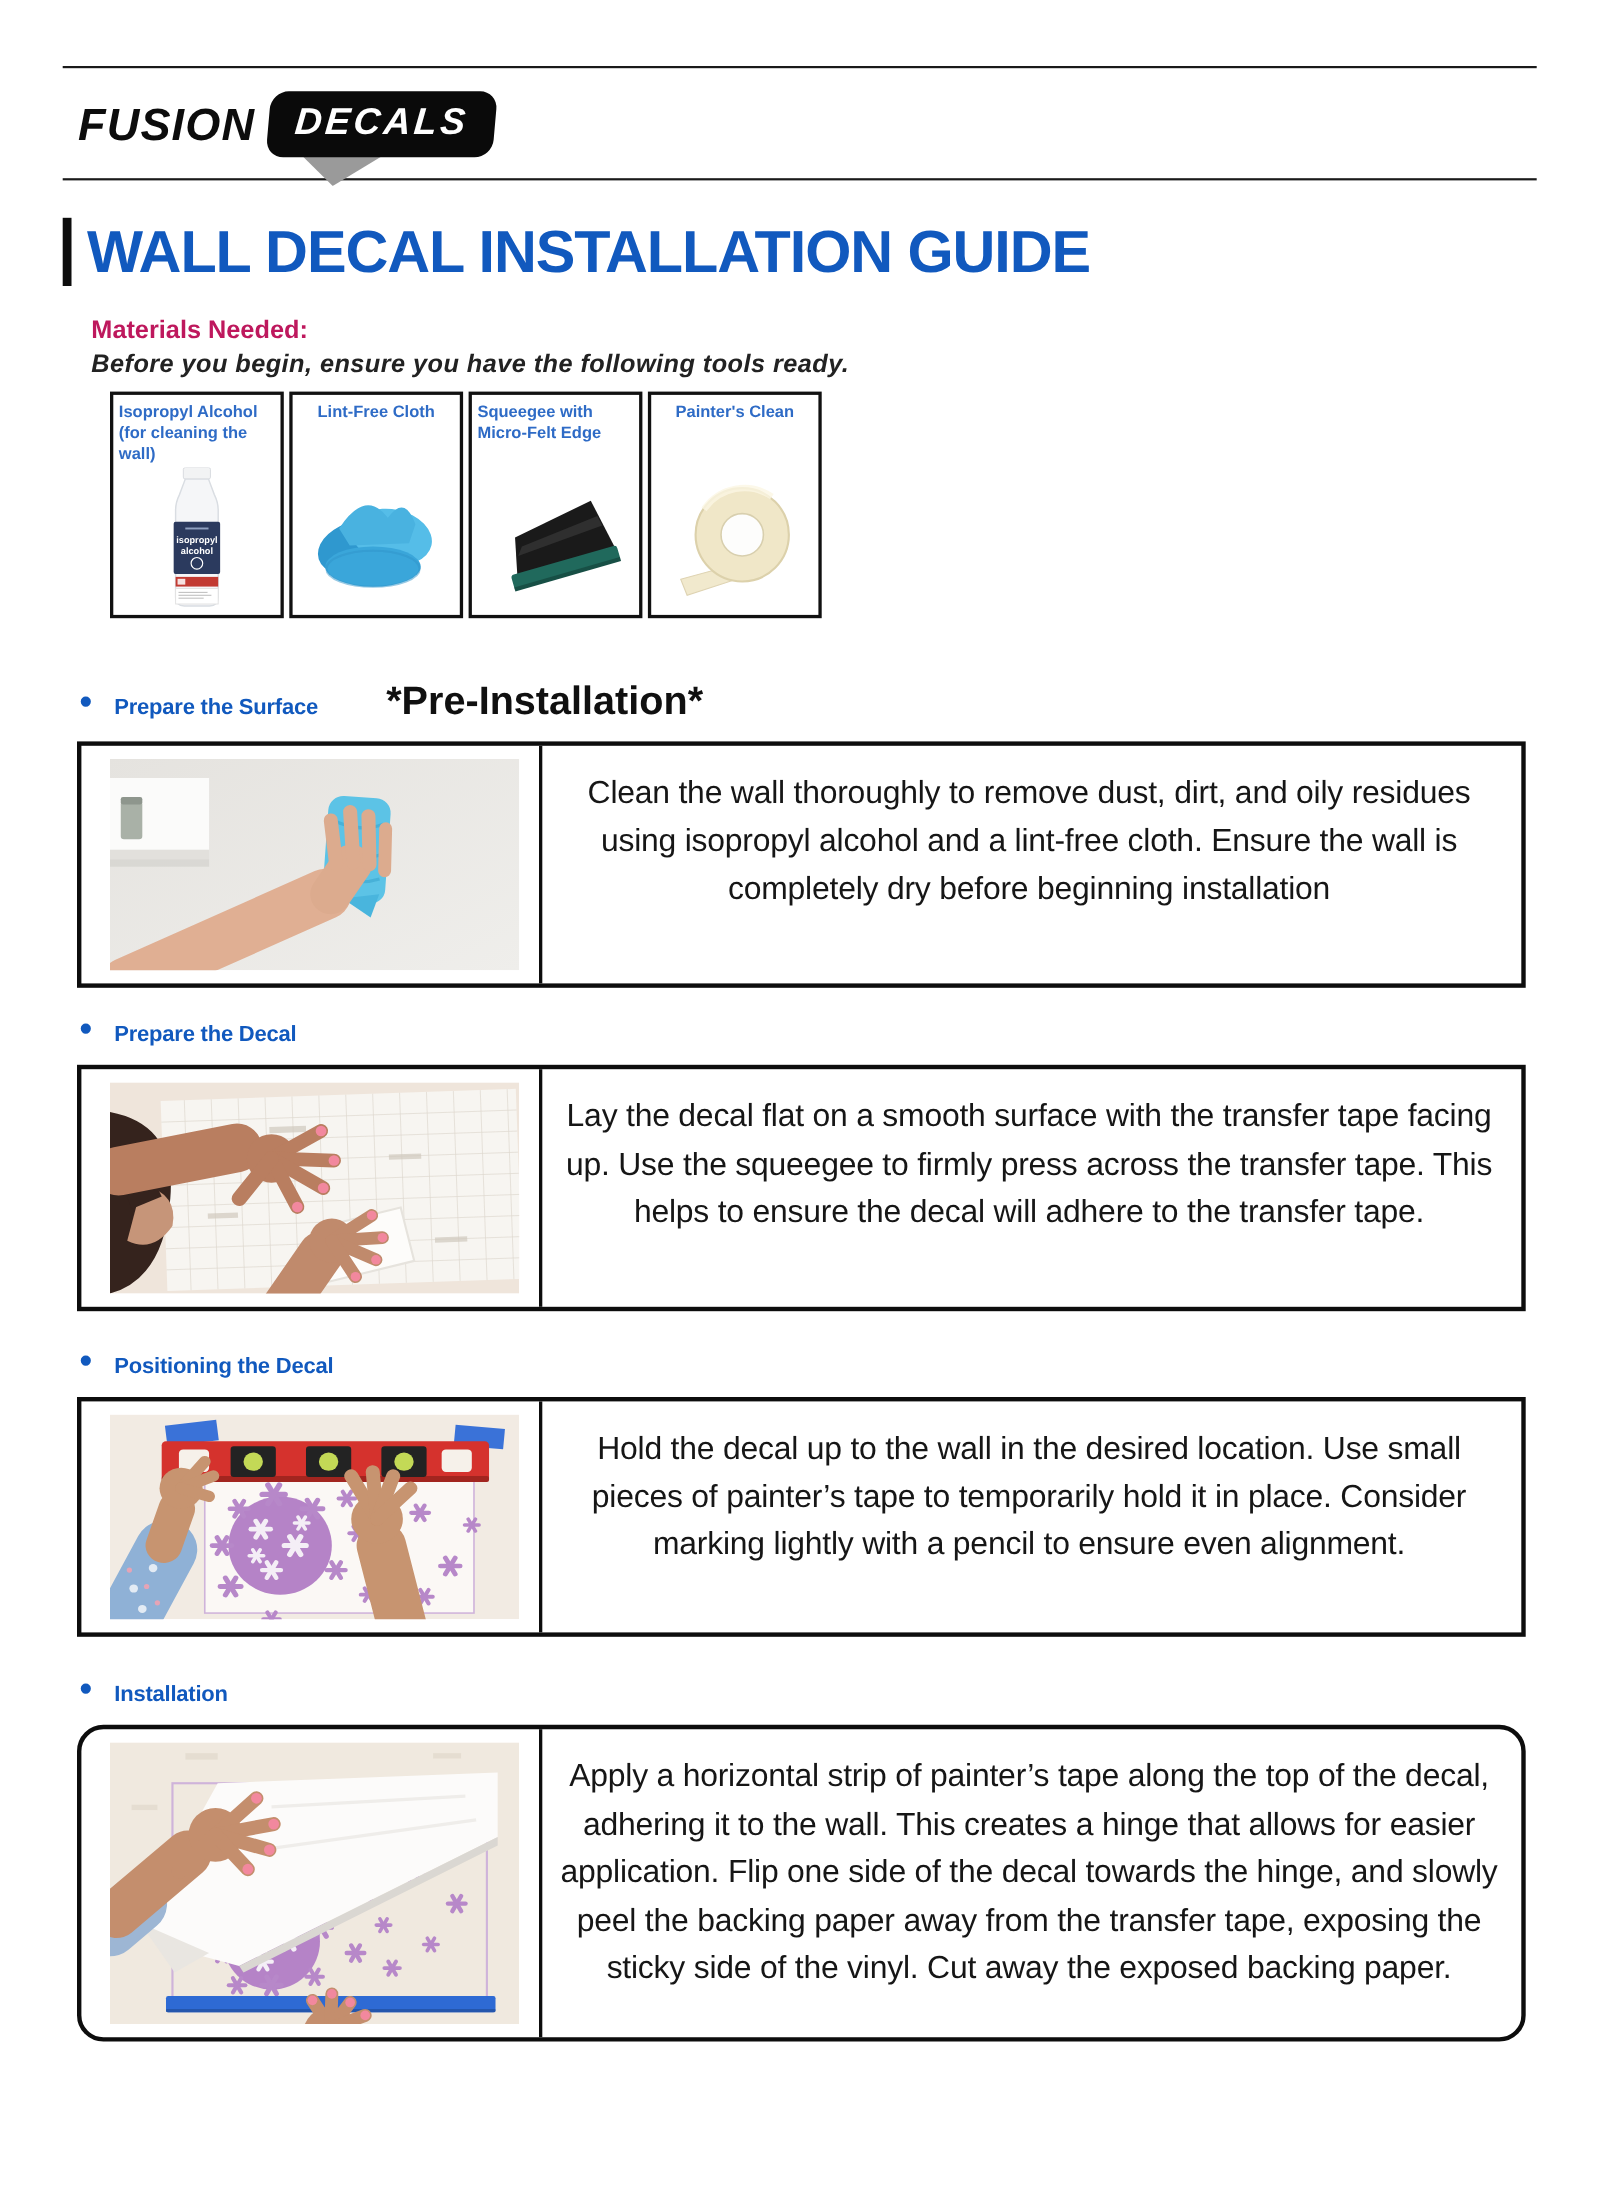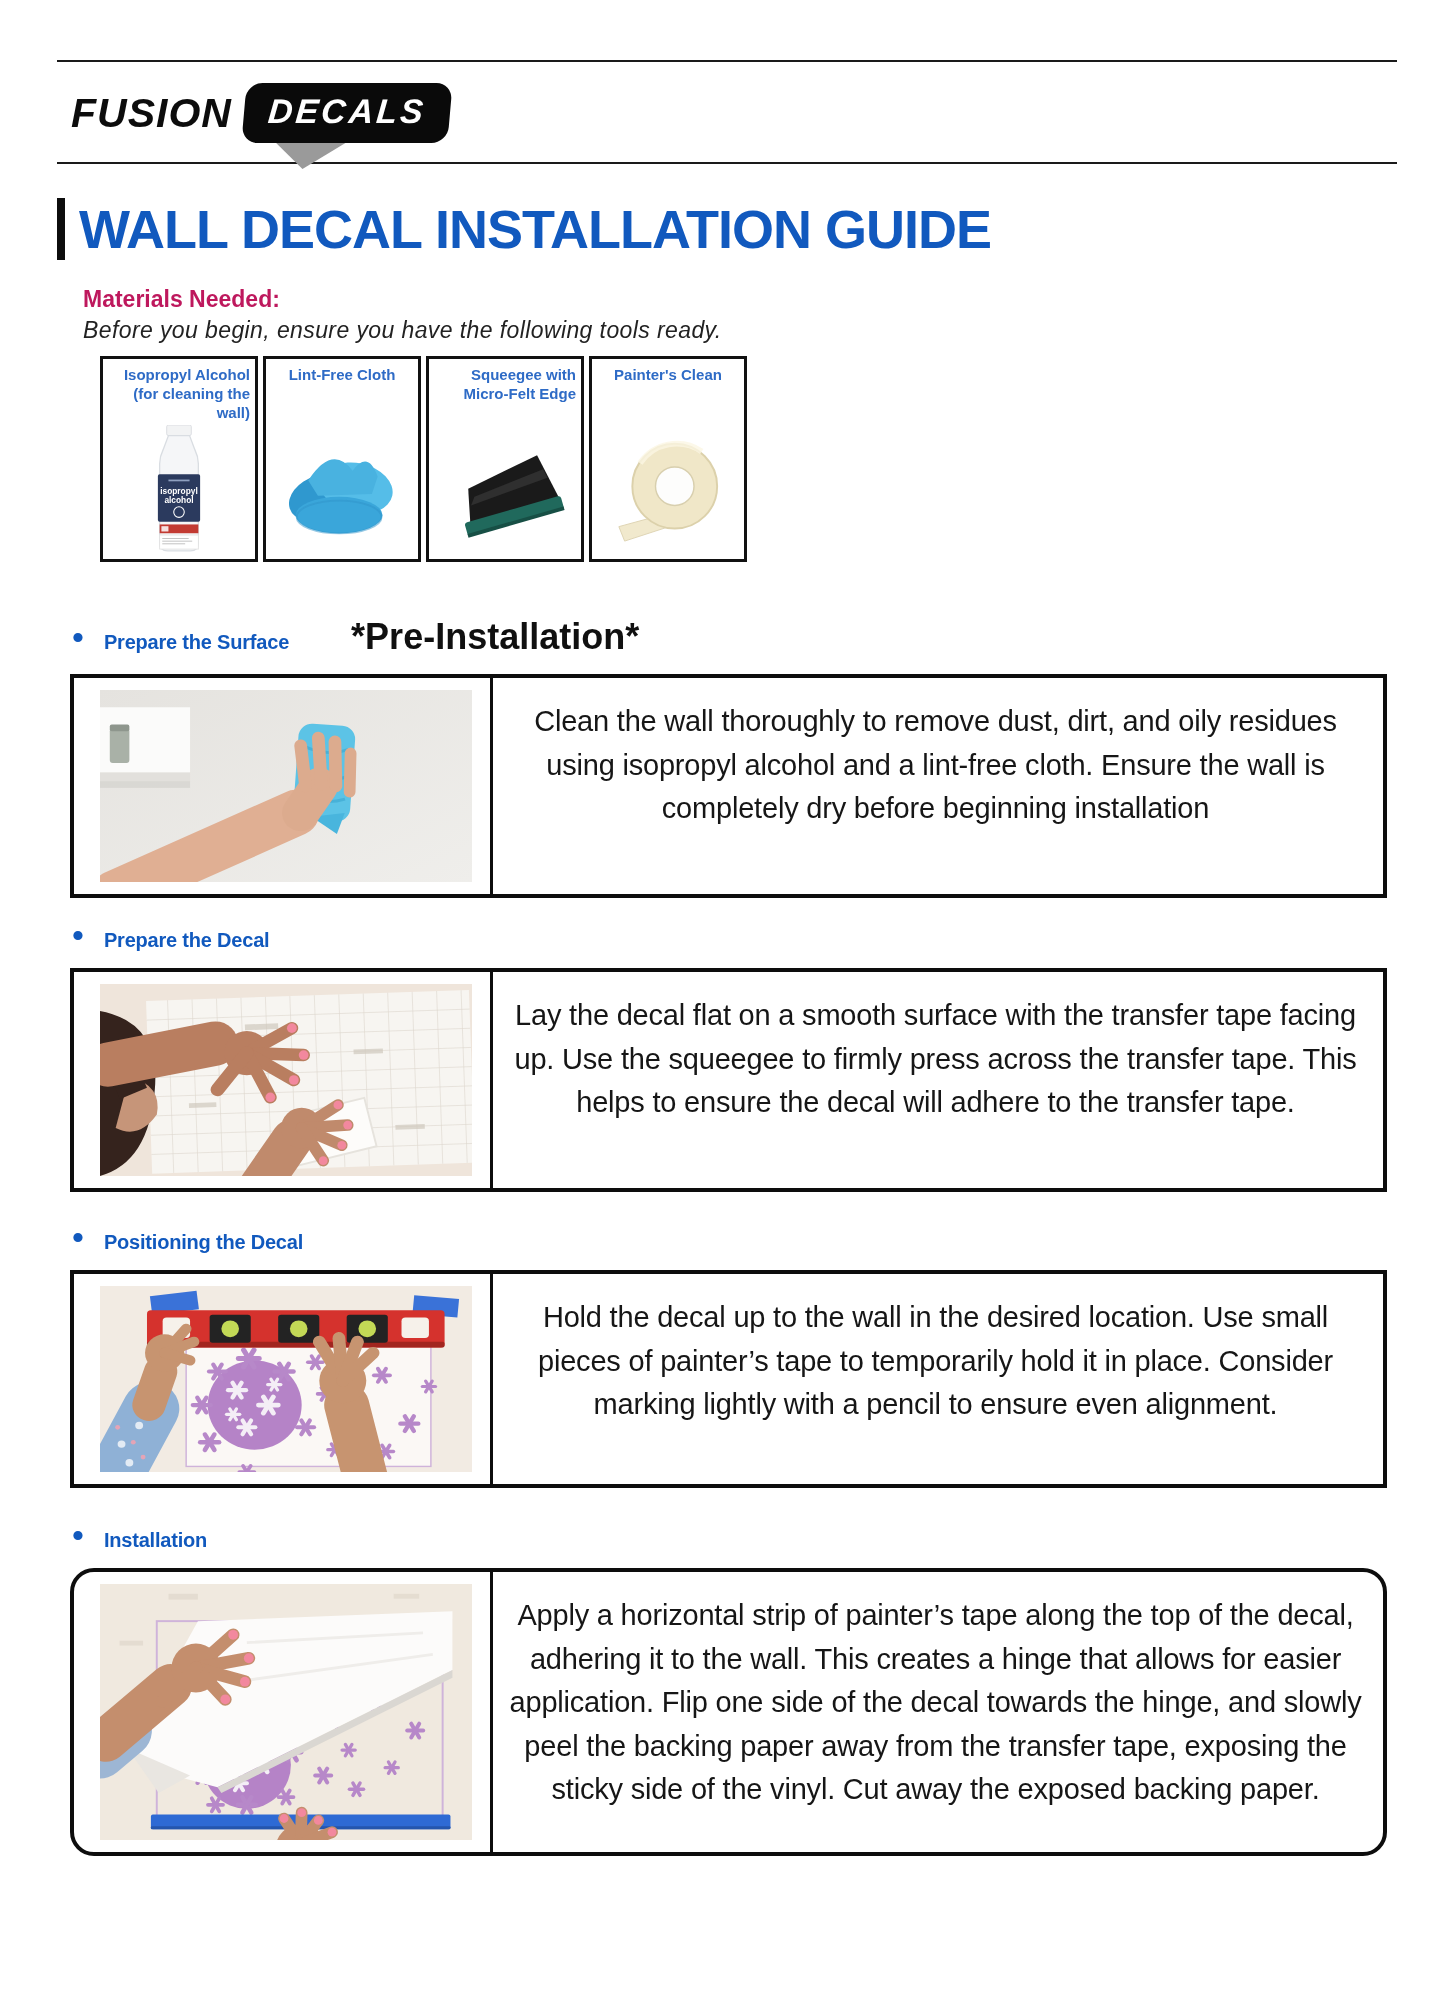--- a/index.html
+++ b/index.html
@@ -19,25 +19,25 @@
     clip-path:polygon(0 0,100% 0,38% 100%);}
   .logo-badge{position:relative;z-index:1;display:inline-block;background:#0a0a0a;border-radius:16px;
     padding:9px 24px 12px;transform:skewX(-5deg);}
   .logo-decals{font-size:34px;font-weight:bold;font-style:italic;color:#ffffff;letter-spacing:3px;}
   
   .title-row{display:flex;align-items:flex-start;margin-top:34px;}
   .title-bar{width:8px;height:62px;background:#0d0d0d;margin-right:14px;}
   .page-title{font-size:54px;font-weight:800;color:#1159BE;margin:0;letter-spacing:-1px;white-space:nowrap;}
   
   .mat-heading{margin:26px 0 0 26px;font-size:23px;font-weight:bold;color:#be185d;}
-  .mat-intro{margin:4px 0 12px 26px;font-size:23px;font-style:italic;color:#222;letter-spacing:.4px;}
+  .mat-intro{margin:4px 0 12px 26px;font-size:23px;font-style:italic;color:#222;letter-spacing:.4px;font-weight:bold;}
   .materials{display:flex;gap:5px;margin-left:43px;}
   .mat-cell{width:152px;min-width:152px;height:200px;border:3px solid #111;background:#fff;
     display:flex;flex-direction:column;align-items:center;box-sizing:content-box;}
-  .mat-label{color:#2E6BC6;font-weight:bold;font-size:15px;text-align:right;line-height:1.25;
+  .mat-label{color:#2E6BC6;font-weight:bold;font-size:15px;text-align:left;line-height:1.25;
     padding:7px 5px 0;min-height:57px;}
   .mat-img{flex:1;display:flex;align-items:center;justify-content:center;width:100%;}
   
   .sec-head{display:flex;align-items:baseline;margin-left:15px;}
   .sh1{margin-top:54px;} .sh2{margin-top:20px;} .sh3{margin-top:28px;} .sh4{margin-top:30px;}
   .bullet{color:#1159BE;font-size:34px;margin-right:20px;line-height:1;}
   .sec-title{color:#1159BE;font-size:20px;font-weight:bold;letter-spacing:-.2px;}
   .sec-note{color:#101010;font-size:36px;font-weight:bold;margin-left:62px;}
   .sec-box{display:flex;border:4px solid #0d0d0d;margin:16px 0 0 13px;width:1317px;box-sizing:border-box;background:#fff;text-align:center;}
   .b1,.b2{min-height:222px;} .b3{min-height:214px;} .b4{min-height:284px;border-radius:24px;}

